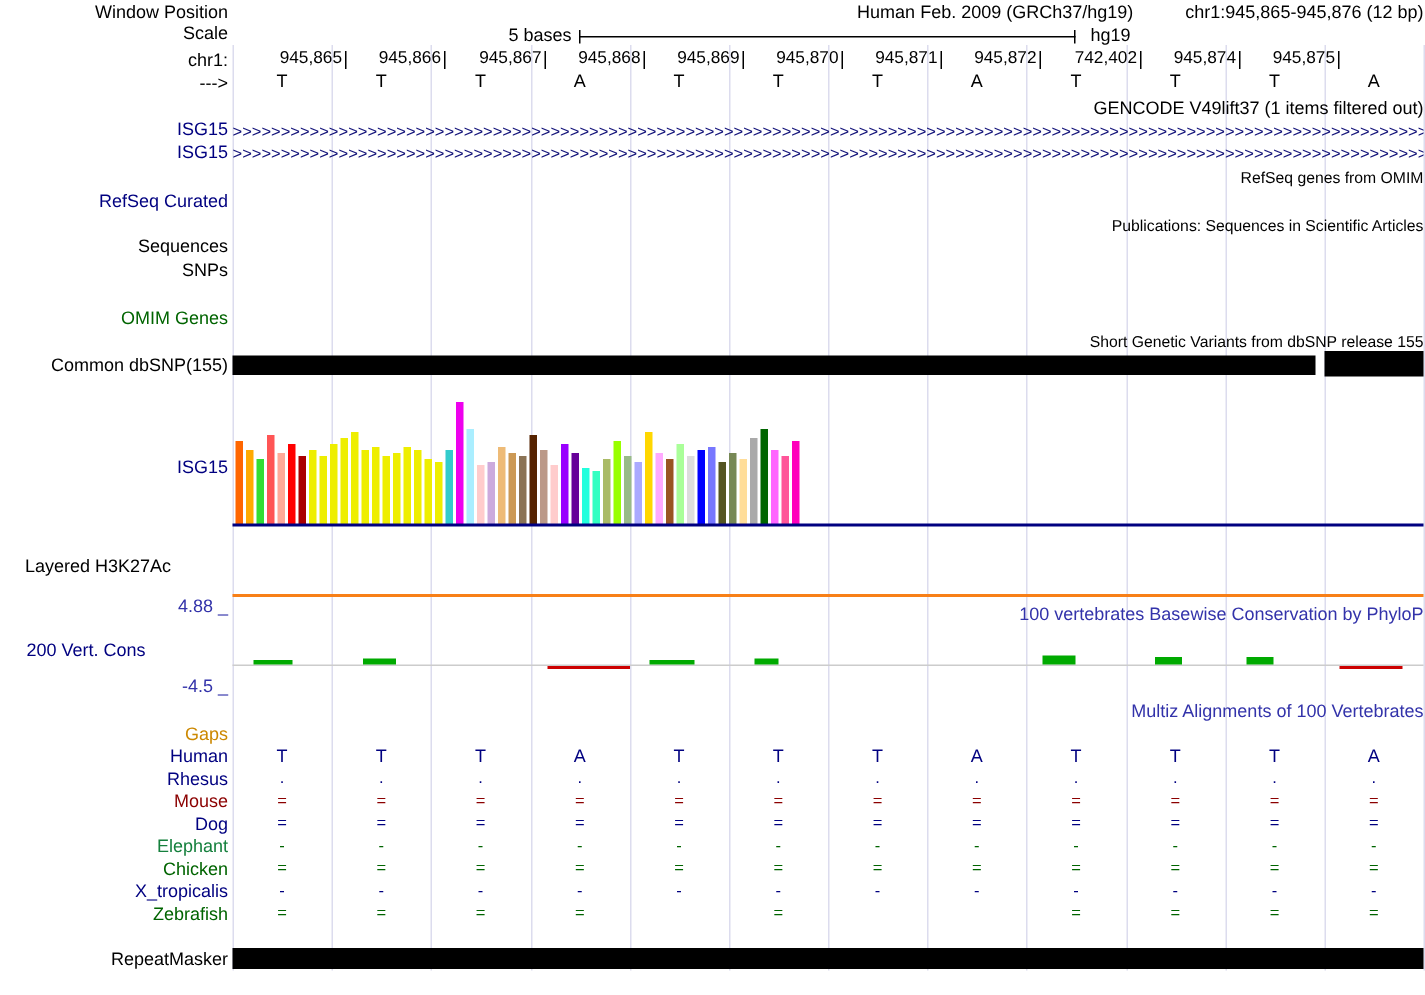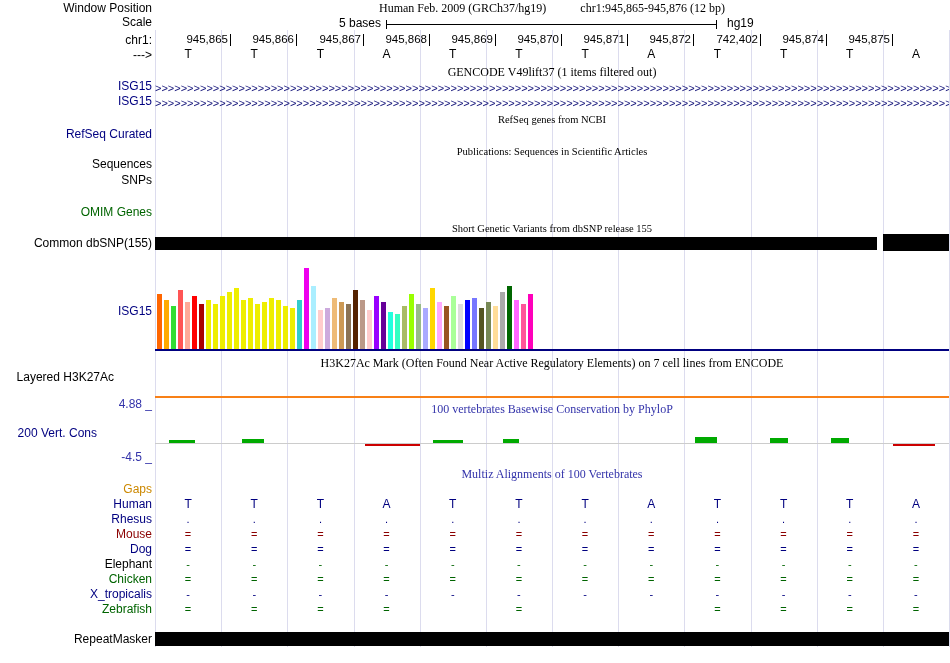--- a/index.html
+++ b/index.html
@@ -1,19 +1,19 @@
 <!DOCTYPE html>
 <html><head>
 <meta charset="utf-8">
 <style>
   html,body{margin:0;padding:0;background:#fff;}
   #screen{position:relative;width:950px;height:663px;background:#fff;
           font-family:"Liberation Sans",sans-serif;overflow:hidden;color:#000;}
   .lab{position:absolute;right:798px;font-size:12px;white-space:nowrap;text-align:right;line-height:13px;}
-  .center{position:absolute;left:155px;width:794px;text-align:center;font-size:12px;white-space:nowrap;line-height:13px;font-family:Liberation Serif, serif;}
+  .center{position:absolute;left:155px;width:794px;text-align:right;font-size:12px;white-space:nowrap;line-height:13px;}
   .small{font-size:10.5px;}
   .navy{color:#000080;}
   .green{color:#006400;}
   .blue{color:#3333aa;}
   .gridline{position:absolute;top:30px;height:617px;width:1px;background:#dcdcee;}
   .tick{position:absolute;width:1px;height:12px;background:#000;}
   .pos-label{position:absolute;font-size:11.5px;white-space:nowrap;line-height:12px;}
   .base{position:absolute;font-size:12px;transform:translateX(-50%);line-height:13px;}
   .arrowline{position:absolute;left:155px;width:794px;height:12px;overflow:hidden;
              font-size:11px;line-height:12px;letter-spacing:0;color:#14147a;white-space:nowrap;}
@@ -102,21 +102,21 @@
       <div class="base" style="position: absolute; left: 849.75px; top: 48px;">T</div>
       <div class="base" style="position: absolute; left: 915.917px; top: 48px;">A</div>
     </div>
 
   <div class="center" style="top:66px">GENCODE V49lift37 (1 items filtered out)</div>
   <div class="lab navy" style="top:80px">ISG15</div>
   <div class="arrowline" style="top:82px">&gt;&gt;&gt;&gt;&gt;&gt;&gt;&gt;&gt;&gt;&gt;&gt;&gt;&gt;&gt;&gt;&gt;&gt;&gt;&gt;&gt;&gt;&gt;&gt;&gt;&gt;&gt;&gt;&gt;&gt;&gt;&gt;&gt;&gt;&gt;&gt;&gt;&gt;&gt;&gt;&gt;&gt;&gt;&gt;&gt;&gt;&gt;&gt;&gt;&gt;&gt;&gt;&gt;&gt;&gt;&gt;&gt;&gt;&gt;&gt;&gt;&gt;&gt;&gt;&gt;&gt;&gt;&gt;&gt;&gt;&gt;&gt;&gt;&gt;&gt;&gt;&gt;&gt;&gt;&gt;&gt;&gt;&gt;&gt;&gt;&gt;&gt;&gt;&gt;&gt;&gt;&gt;&gt;&gt;&gt;&gt;&gt;&gt;&gt;&gt;&gt;&gt;&gt;&gt;&gt;&gt;&gt;&gt;&gt;&gt;&gt;&gt;&gt;&gt;&gt;&gt;&gt;&gt;&gt;&gt;&gt;&gt;&gt;&gt;&gt;&gt;&gt;&gt;&gt;&gt;&gt;&gt;&gt;&gt;&gt;&gt;&gt;&gt;&gt;&gt;&gt;&gt;&gt;&gt;&gt;&gt;&gt;&gt;&gt;&gt;&gt;&gt;&gt;&gt;&gt;&gt;&gt;&gt;&gt;&gt;&gt;&gt;&gt;&gt;&gt;&gt;&gt;&gt;&gt;&gt;&gt;&gt;&gt;&gt;&gt;&gt;&gt;&gt;&gt;&gt;&gt;&gt;&gt;&gt;&gt;&gt;&gt;&gt;&gt;&gt;&gt;&gt;&gt;&gt;&gt;&gt;&gt;&gt;&gt;&gt;</div>
   <div class="lab navy" style="top:95px">ISG15</div>
   <div class="arrowline" style="top:97px">&gt;&gt;&gt;&gt;&gt;&gt;&gt;&gt;&gt;&gt;&gt;&gt;&gt;&gt;&gt;&gt;&gt;&gt;&gt;&gt;&gt;&gt;&gt;&gt;&gt;&gt;&gt;&gt;&gt;&gt;&gt;&gt;&gt;&gt;&gt;&gt;&gt;&gt;&gt;&gt;&gt;&gt;&gt;&gt;&gt;&gt;&gt;&gt;&gt;&gt;&gt;&gt;&gt;&gt;&gt;&gt;&gt;&gt;&gt;&gt;&gt;&gt;&gt;&gt;&gt;&gt;&gt;&gt;&gt;&gt;&gt;&gt;&gt;&gt;&gt;&gt;&gt;&gt;&gt;&gt;&gt;&gt;&gt;&gt;&gt;&gt;&gt;&gt;&gt;&gt;&gt;&gt;&gt;&gt;&gt;&gt;&gt;&gt;&gt;&gt;&gt;&gt;&gt;&gt;&gt;&gt;&gt;&gt;&gt;&gt;&gt;&gt;&gt;&gt;&gt;&gt;&gt;&gt;&gt;&gt;&gt;&gt;&gt;&gt;&gt;&gt;&gt;&gt;&gt;&gt;&gt;&gt;&gt;&gt;&gt;&gt;&gt;&gt;&gt;&gt;&gt;&gt;&gt;&gt;&gt;&gt;&gt;&gt;&gt;&gt;&gt;&gt;&gt;&gt;&gt;&gt;&gt;&gt;&gt;&gt;&gt;&gt;&gt;&gt;&gt;&gt;&gt;&gt;&gt;&gt;&gt;&gt;&gt;&gt;&gt;&gt;&gt;&gt;&gt;&gt;&gt;&gt;&gt;&gt;&gt;&gt;&gt;&gt;&gt;&gt;&gt;&gt;&gt;&gt;&gt;&gt;&gt;&gt;&gt;&gt;</div>
 
-  <div class="center small" style="top:113px">RefSeq genes from NCBI</div>
+  <div class="center small" style="top:113px">RefSeq genes from OMIM</div>
   <div class="lab navy" style="top:128px">RefSeq Curated</div>
 
   <div class="center small" style="top:145px">Publications: Sequences in Scientific Articles</div>
   <div class="lab" style="top:158px">Sequences</div>
   <div class="lab" style="top:174px">SNPs</div>
 
   <div class="lab green" style="top:206px">OMIM Genes</div>
 
   <div class="center small" style="top:222px">Short Genetic Variants from dbSNP release 155</div>
   <div class="lab" style="top:237px">Common dbSNP(155)</div>
@@ -177,21 +177,20 @@
       <div class="gtex-bar" style="position: absolute; left: 486px; top: 302px; width: 5px; height: 48px; background: rgb(119, 136, 85);"></div>
       <div class="gtex-bar" style="position: absolute; left: 493px; top: 306px; width: 5px; height: 44px; background: rgb(255, 221, 153);"></div>
       <div class="gtex-bar" style="position: absolute; left: 500px; top: 292px; width: 5px; height: 58px; background: rgb(170, 170, 170);"></div>
       <div class="gtex-bar" style="position: absolute; left: 507px; top: 286px; width: 5px; height: 64px; background: rgb(0, 102, 0);"></div>
       <div class="gtex-bar" style="position: absolute; left: 514px; top: 300px; width: 5px; height: 50px; background: rgb(255, 102, 255);"></div>
       <div class="gtex-bar" style="position: absolute; left: 521px; top: 304px; width: 5px; height: 46px; background: rgb(255, 85, 153);"></div>
       <div class="gtex-bar" style="position: absolute; left: 528px; top: 294px; width: 5px; height: 56px; background: rgb(255, 0, 187);"></div>
     </div>
   <div class="hline" style="top:349px;height:2px;background:#000080"></div>
 
-  <div class="center" style="top:357px">H3K27Ac Mark (Often Found Near Active Regulatory Elements) on 7 cell lines from ENCODE</div>
   <div class="lab" style="top:371px;right:836px">Layered H3K27Ac</div>
   <div class="hline" style="top:396px;height:2px;background:#f88017"></div>
 
   <div class="center blue" style="top:403px">100 vertebrates Basewise Conservation by PhyloP</div>
   <div class="lab blue" style="top:398px">4.88 _</div>
   <div class="lab navy" style="top:427px;right:853px">200 Vert. Cons</div>
   <div class="lab blue" style="top:451px">-4.5 _</div>
   <div>
       <div class="mark" style="position: absolute; left: 155px; top: 443px; width: 794px; height: 1px; background: rgb(204, 204, 204);"></div>
       <div class="mark" style="position: absolute; left: 169px; top: 440px; width: 26px; height: 3px; background: rgb(0, 170, 0);"></div>
@@ -253,21 +252,21 @@
       <div class="sym" style="position: absolute; left: 320.417px; top: 543px; color: rgb(0, 0, 128); font-size: 11px;">=</div>
       <div class="sym" style="position: absolute; left: 386.583px; top: 543px; color: rgb(0, 0, 128); font-size: 11px;">=</div>
       <div class="sym" style="position: absolute; left: 452.75px; top: 543px; color: rgb(0, 0, 128); font-size: 11px;">=</div>
       <div class="sym" style="position: absolute; left: 518.917px; top: 543px; color: rgb(0, 0, 128); font-size: 11px;">=</div>
       <div class="sym" style="position: absolute; left: 585.083px; top: 543px; color: rgb(0, 0, 128); font-size: 11px;">=</div>
       <div class="sym" style="position: absolute; left: 651.25px; top: 543px; color: rgb(0, 0, 128); font-size: 11px;">=</div>
       <div class="sym" style="position: absolute; left: 717.417px; top: 543px; color: rgb(0, 0, 128); font-size: 11px;">=</div>
       <div class="sym" style="position: absolute; left: 783.583px; top: 543px; color: rgb(0, 0, 128); font-size: 11px;">=</div>
       <div class="sym" style="position: absolute; left: 849.75px; top: 543px; color: rgb(0, 0, 128); font-size: 11px;">=</div>
       <div class="sym" style="position: absolute; left: 915.917px; top: 543px; color: rgb(0, 0, 128); font-size: 11px;">=</div>
-      <div class="lab" style="position: absolute; top: 558px; color: #000000;">Elephant</div>
+      <div class="lab" style="position: absolute; top: 558px; color: #15803d;">Elephant</div>
       <div class="sym" style="position: absolute; left: 188.083px; top: 558px; color: rgb(0, 100, 0); font-size: 11px;">-</div>
       <div class="sym" style="position: absolute; left: 254.25px; top: 558px; color: rgb(0, 100, 0); font-size: 11px;">-</div>
       <div class="sym" style="position: absolute; left: 320.417px; top: 558px; color: rgb(0, 100, 0); font-size: 11px;">-</div>
       <div class="sym" style="position: absolute; left: 386.583px; top: 558px; color: rgb(0, 100, 0); font-size: 11px;">-</div>
       <div class="sym" style="position: absolute; left: 452.75px; top: 558px; color: rgb(0, 100, 0); font-size: 11px;">-</div>
       <div class="sym" style="position: absolute; left: 518.917px; top: 558px; color: rgb(0, 100, 0); font-size: 11px;">-</div>
       <div class="sym" style="position: absolute; left: 585.083px; top: 558px; color: rgb(0, 100, 0); font-size: 11px;">-</div>
       <div class="sym" style="position: absolute; left: 651.25px; top: 558px; color: rgb(0, 100, 0); font-size: 11px;">-</div>
       <div class="sym" style="position: absolute; left: 717.417px; top: 558px; color: rgb(0, 100, 0); font-size: 11px;">-</div>
       <div class="sym" style="position: absolute; left: 783.583px; top: 558px; color: rgb(0, 100, 0); font-size: 11px;">-</div>

